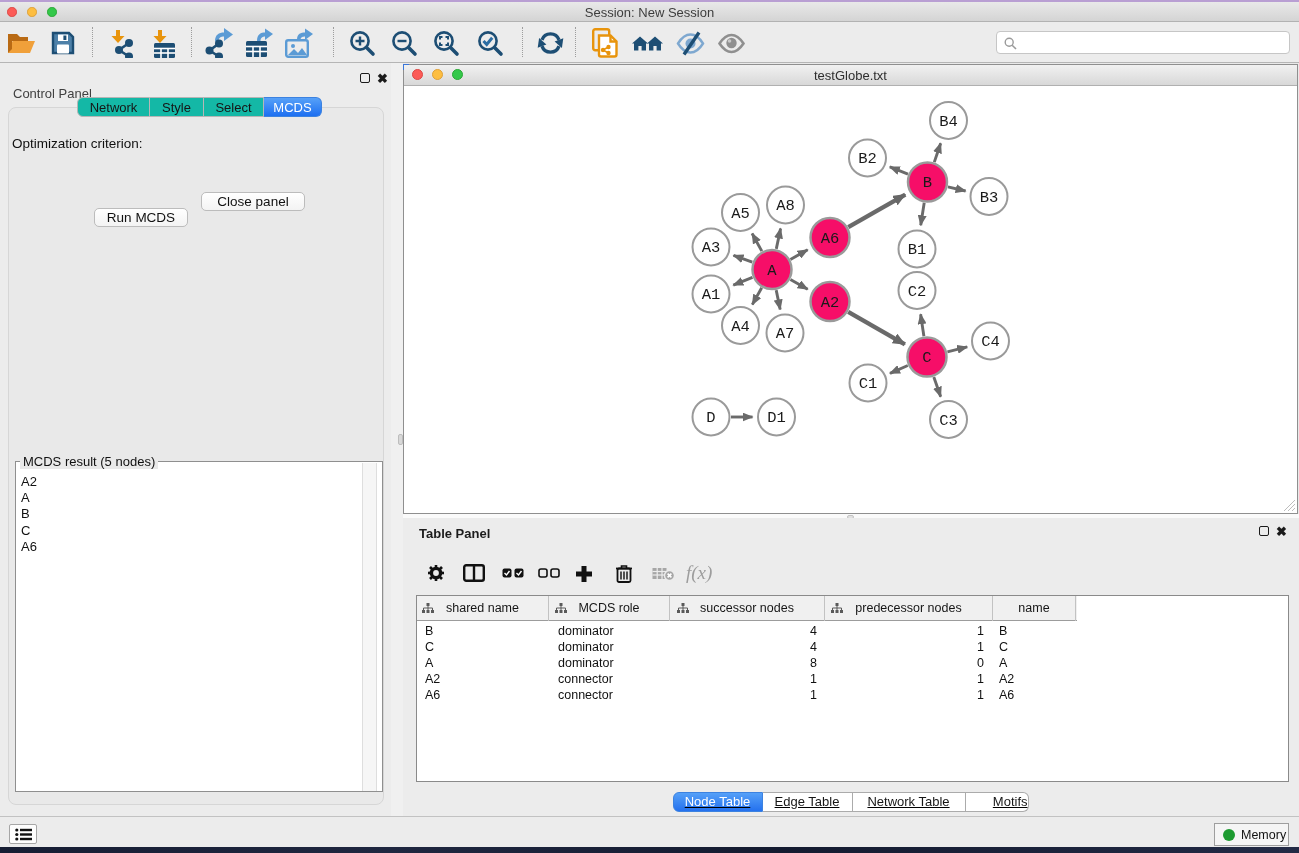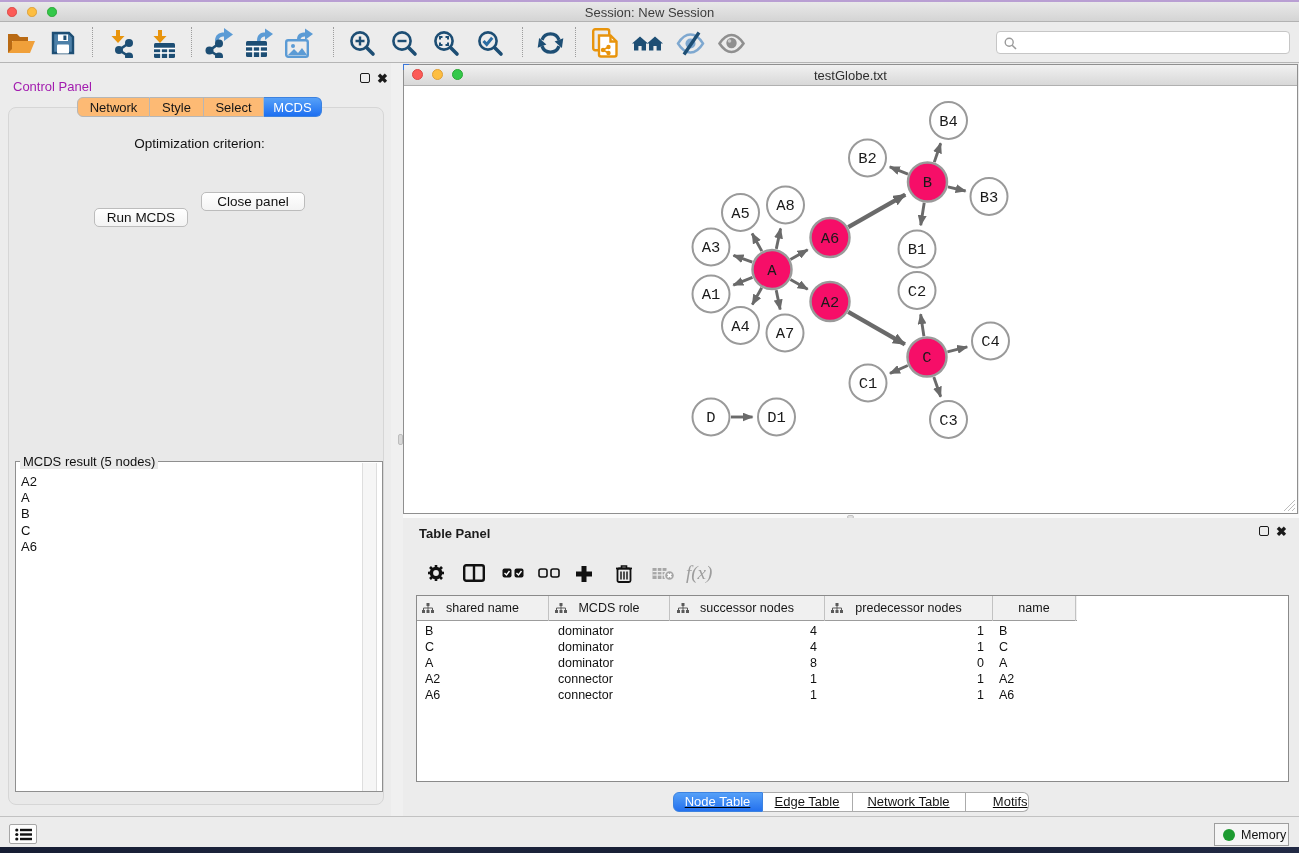--- a/index.html
+++ b/index.html
@@ -13,30 +13,30 @@
 #titlebar .t1 { left:7px; background:#fc5b57; border:1px solid #dd4744; }
 #titlebar .t2 { left:27px; background:#fdbe41; border:1px solid #dfa037; }
 #titlebar .t3 { left:47px; background:#34c84a; border:1px solid #2aa835; }
 #titletext { left:0; top:5px; width:1299px; text-align:center; font-size:13px; color:#3d3d3d; }
 #toolbar { left:0; top:22px; width:1299px; height:41px; background:#ececec; border-bottom:1px solid #b5b5b5; }
 .tsep { position:absolute; top:5px; height:30px; width:0; border-left:1px dotted #9d9d9d; }
 .ticon { position:absolute; top:0; }
 #searchbox { position:absolute; left:996px; top:9px; width:294px; height:23px; background:#fff; border:1px solid #c6c6c6; border-radius:4px; }
 
 #cp { left:0; top:63px; width:391px; height:753px; background:#ececec; }
-#cp-title { position:absolute; left:13px; top:16px; font-size:13px; color:#a21caf; }
+#cp-title { position:absolute; left:13px; top:23px; font-size:13px; color:#404040; }
 .wbtn-sq { position:absolute; width:10px; height:10px; border:1.6px solid #1a1a1a; border-radius:2px; }
 .wbtn-x { position:absolute; font-size:13px; font-weight:bold; color:#1a1a1a; line-height:10px; }
 #cp-inner { position:absolute; left:8px; top:44px; width:376px; height:698px; background:#e9e9e9; border:1px solid #d6d6d6; border-radius:8px; }
 #cp-tabs { position:absolute; left:77px; top:34px; height:20px; display:flex; font-size:13px; }
-#cp-tabs div { background:#fdba74; border:1px solid #b6b6b6; border-left:none; color:#161616; text-align:center; line-height:19px; }
+#cp-tabs div { background:#14b8a6; border:1px solid #b6b6b6; border-left:none; color:#161616; text-align:center; line-height:19px; }
 #cp-tabs div:first-child { border-left:1px solid #b6b6b6; border-radius:6px 0 0 6px; }
 #cp-tabs div:last-child { border-radius:0 6px 6px 0; }
 #cp-tabs div.sel { background:linear-gradient(#57a1f8,#1d6ff1); border-color:#3c82e0; color:#fff; }
-#opt-label { position:absolute; left:4px; top:73px; width:391px; text-align:center; font-size:13.5px; color:#111; }
+#opt-label { position:absolute; left:12px; top:73px; width:391px; text-align:left; font-size:13.5px; color:#111; }
 #dropdown { position:absolute; left:43px; top:94px; width:313px; height:24px; background:#fff; border:1px solid #b3b3b3; border-radius:5px; font-size:13.5px; color:#111; line-height:22px; padding-left:9px; }
 #dd-spin { position:absolute; right:0px; top:-1px; width:20px; height:24px; background:linear-gradient(#55a0f8,#1b6cf0); border-radius:0 5px 5px 0; }
 #run-btn { position:absolute; left:94px; top:145px; width:94px; height:19px; }
 #close-btn { position:absolute; left:201px; top:129px; width:104px; height:19px; }
 .btn { background:linear-gradient(#ffffff,#f3f3f3); border:1px solid #bcbcbc; border-radius:5px; font-size:13.5px; color:#111; text-align:center; line-height:17px; }
 #fieldset { position:absolute; left:15px; top:398px; width:368px; height:331px; border:1px solid #8f8f8f; background:#fff; }
 #fs-label { position:absolute; left:4px; top:-8px; background:#e9e9e9; padding:0 3px; font-size:13px; color:#111; }
 #fs-list { position:absolute; left:5px; top:12px; font-size:13px; color:#111; line-height:16.2px; }
 #fs-scroll { position:absolute; right:5px; top:1px; width:15px; height:328px; background:#f6f6f6; border-left:1px solid #dedede; border-right:1px solid #dedede; }
 

